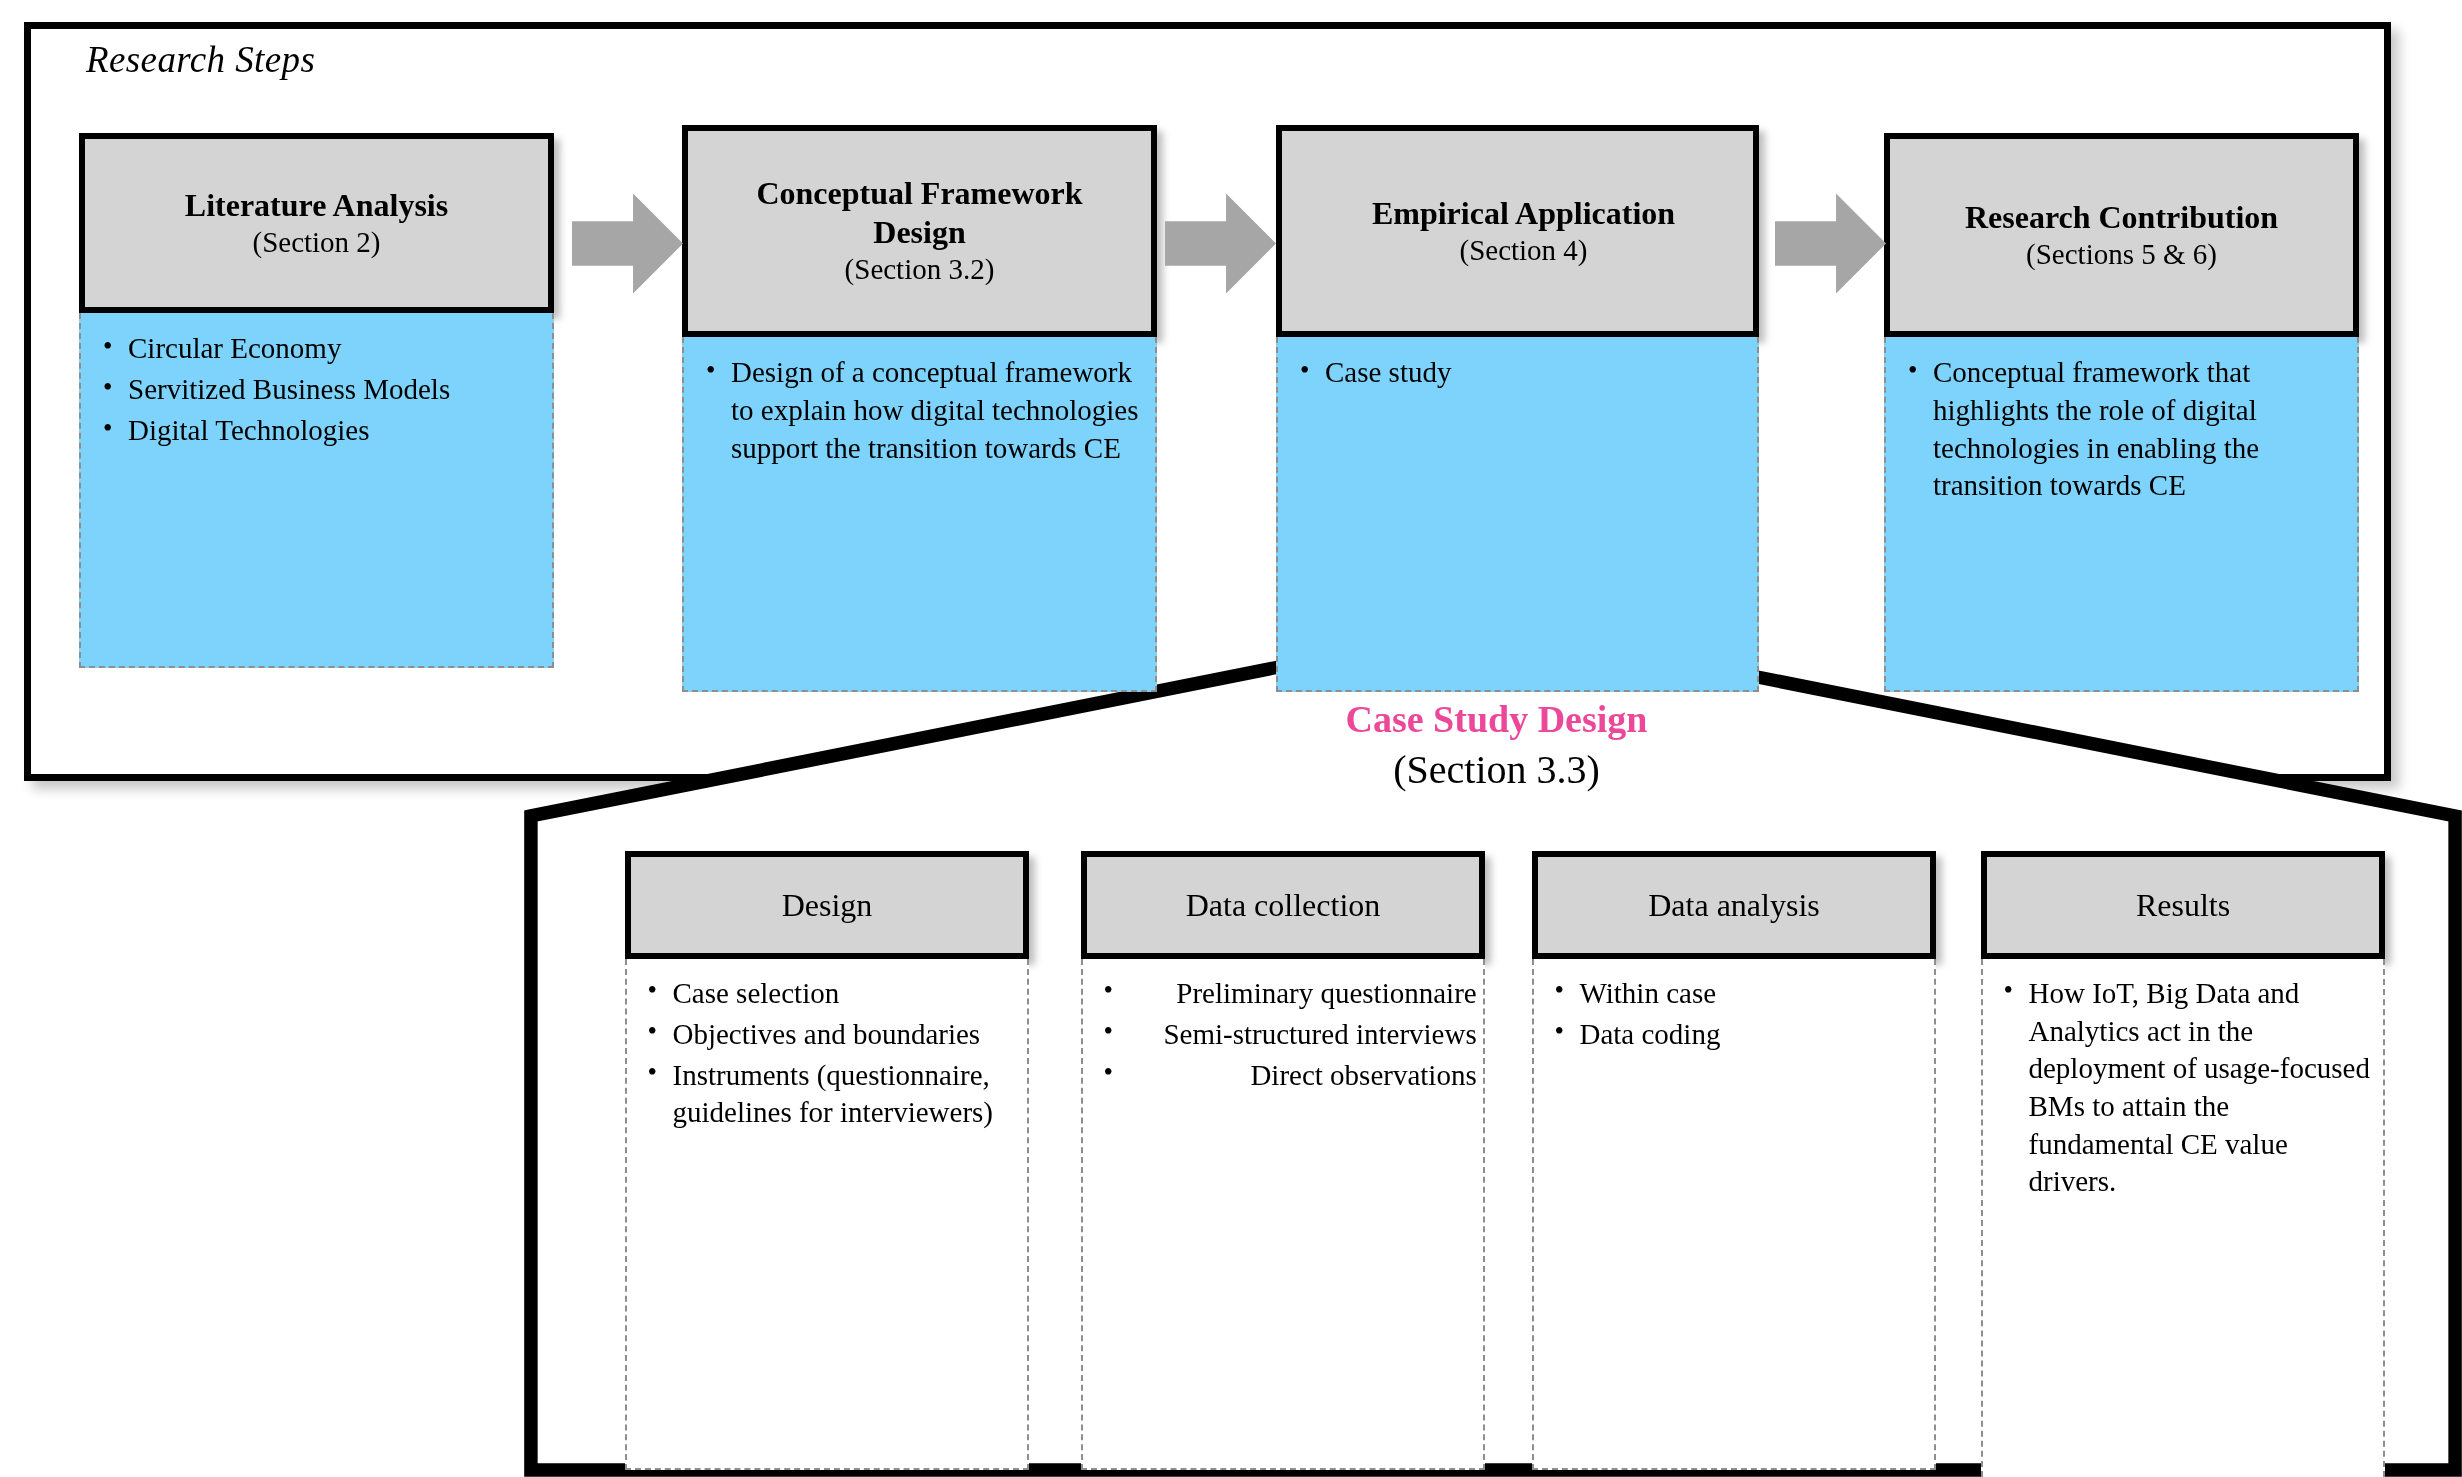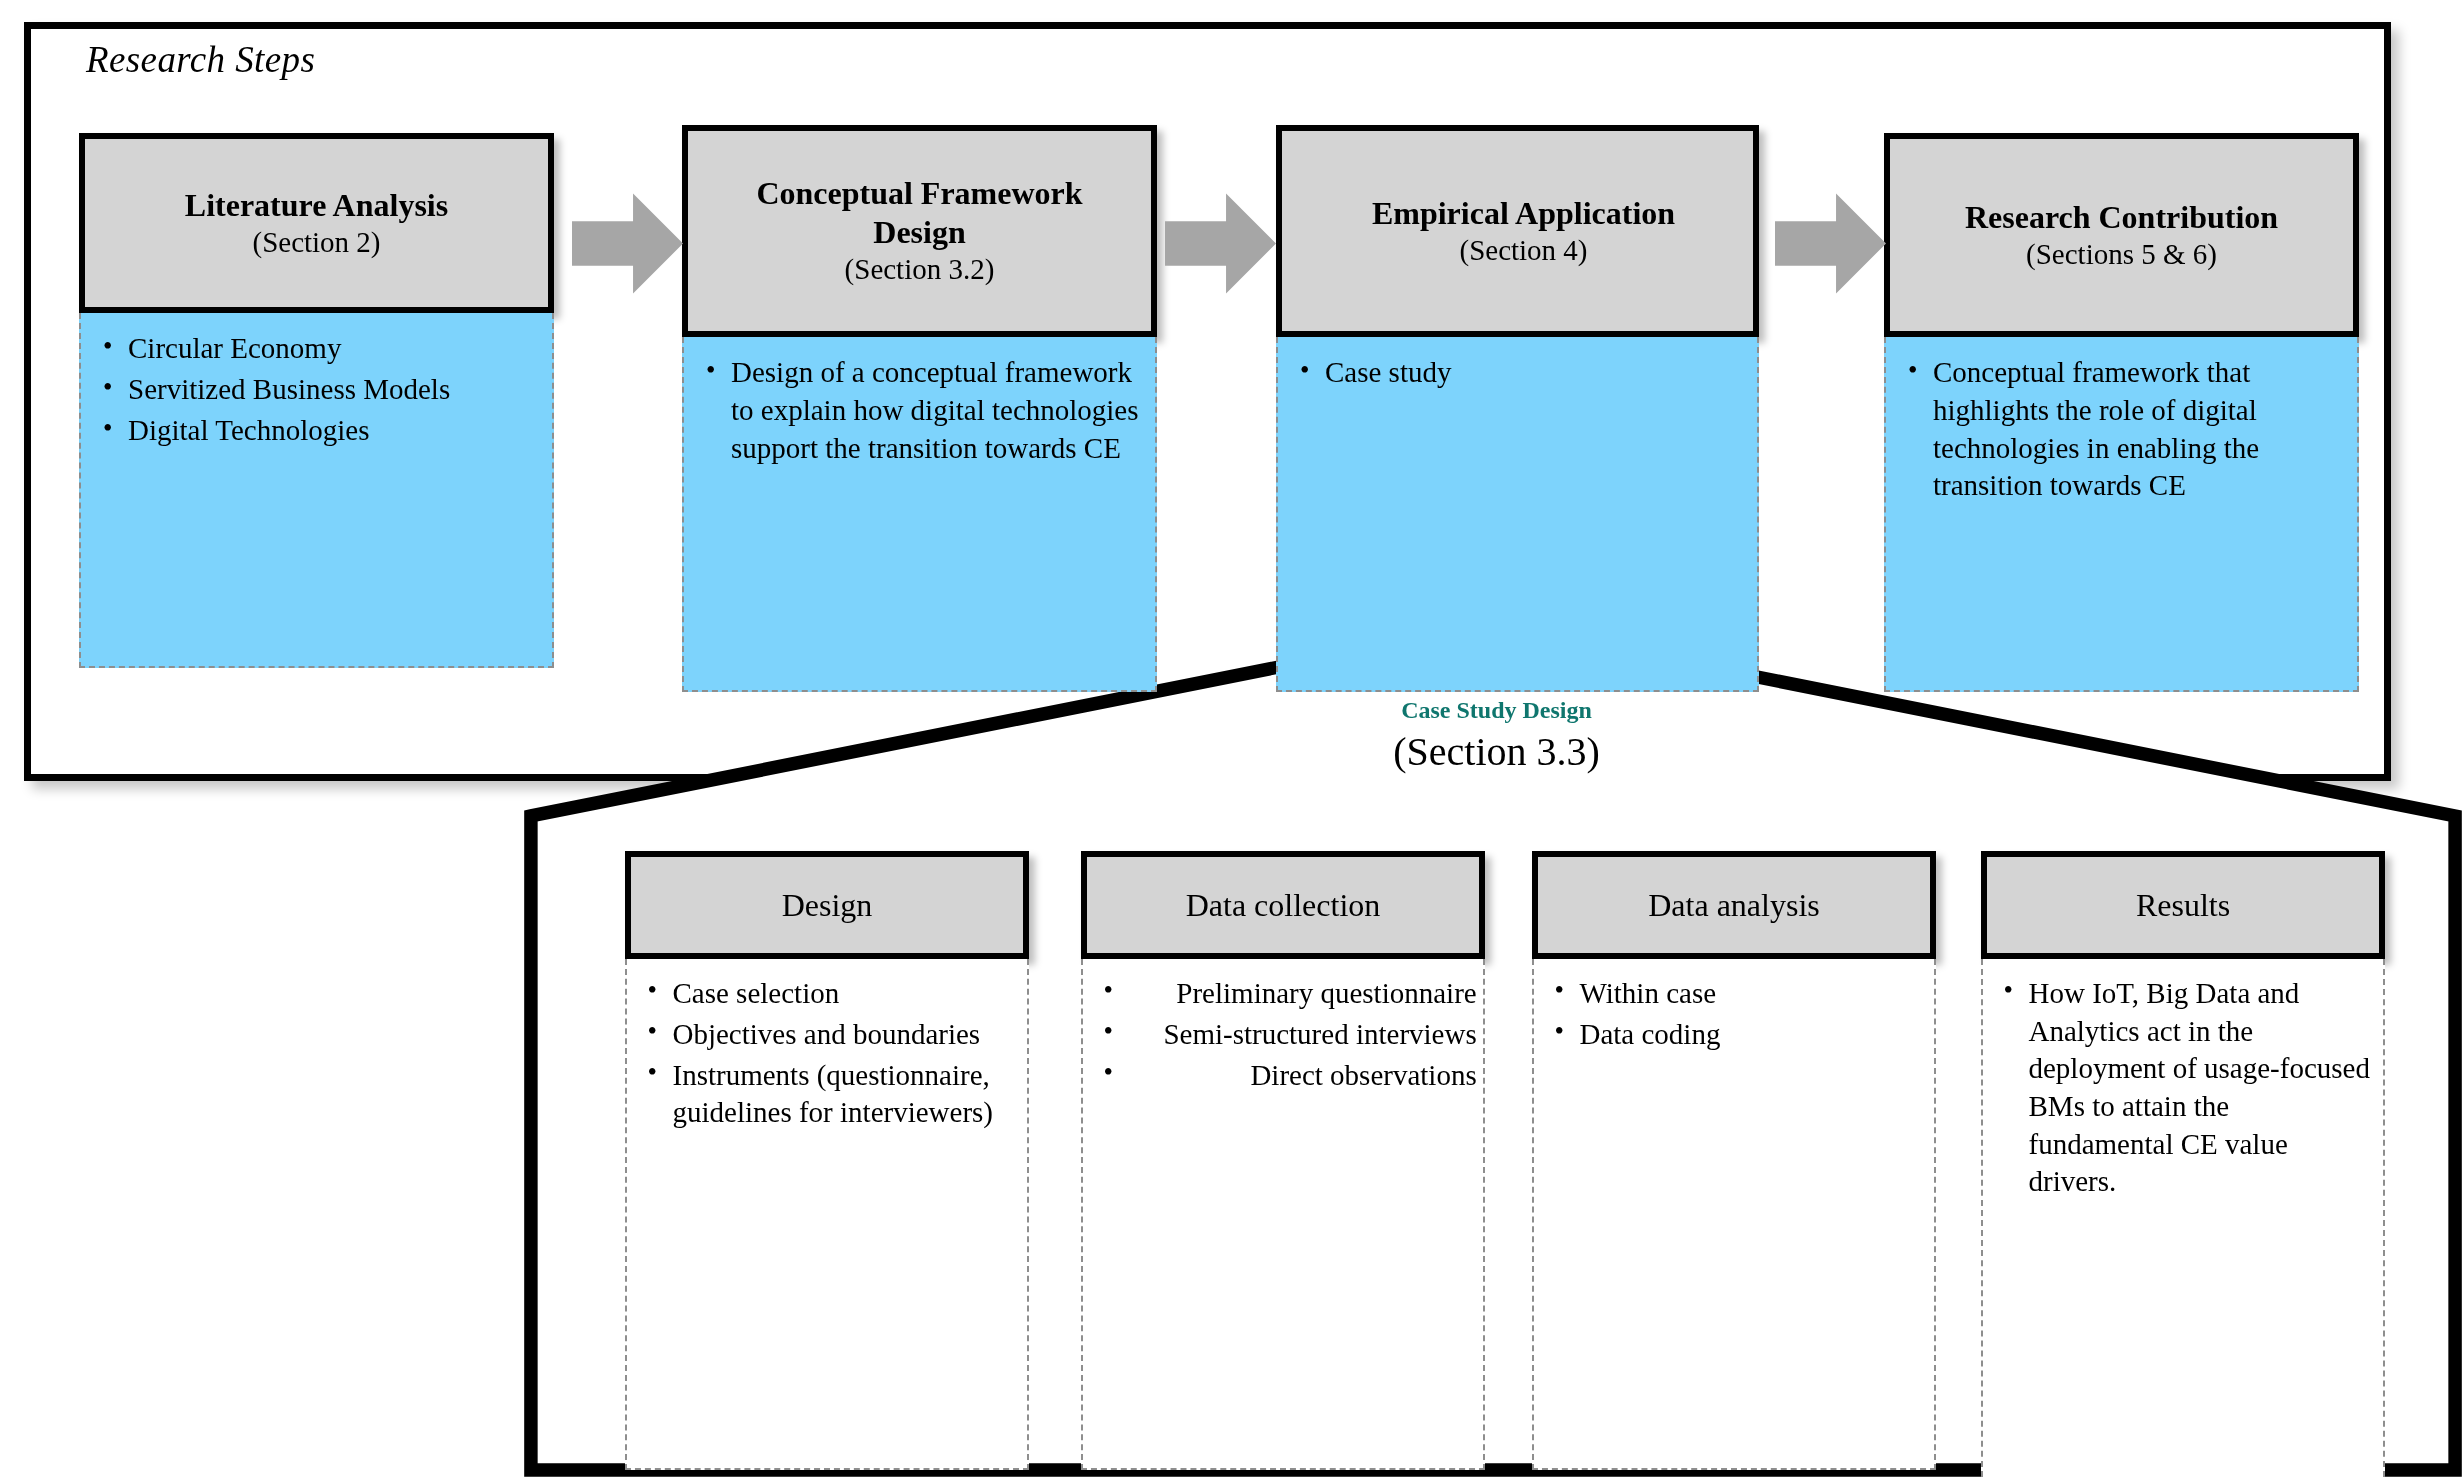--- a/index.html
+++ b/index.html
@@ -107,22 +107,22 @@
 
   #case-title-wrap{
     position:absolute;
     left:1140px; top:695px;
     width:713px;
     text-align:center;
     z-index:6;
   }
   #case-title{
     font-weight:bold;
-    font-size:24px;
-    color:#0f766e;
+    font-size:38px;
+    color:#ec4899;
     line-height:1.28;
   }
   #case-sec{
     font-size:40px;
     color:#000;
     line-height:1.3;
   }
 
   .sub-col{
     position:absolute;

